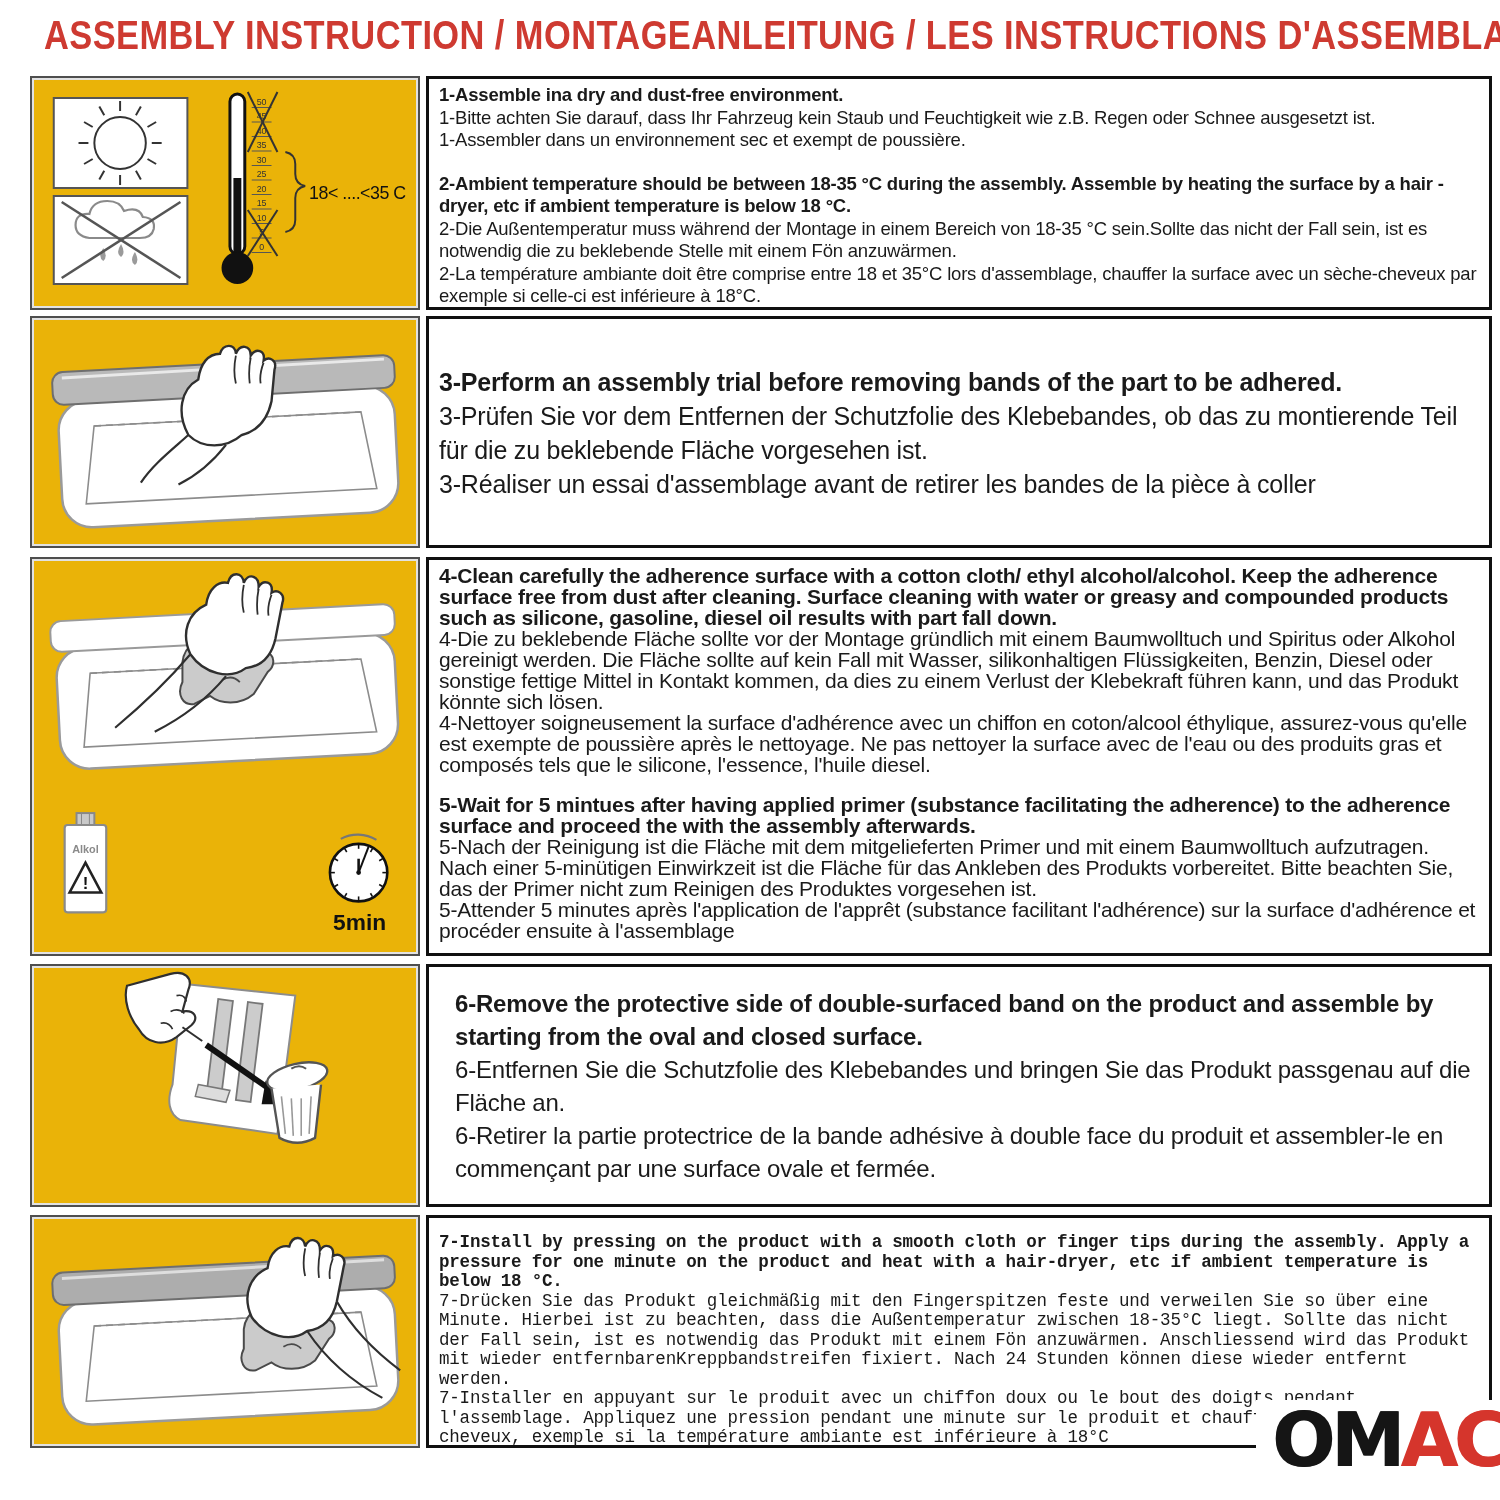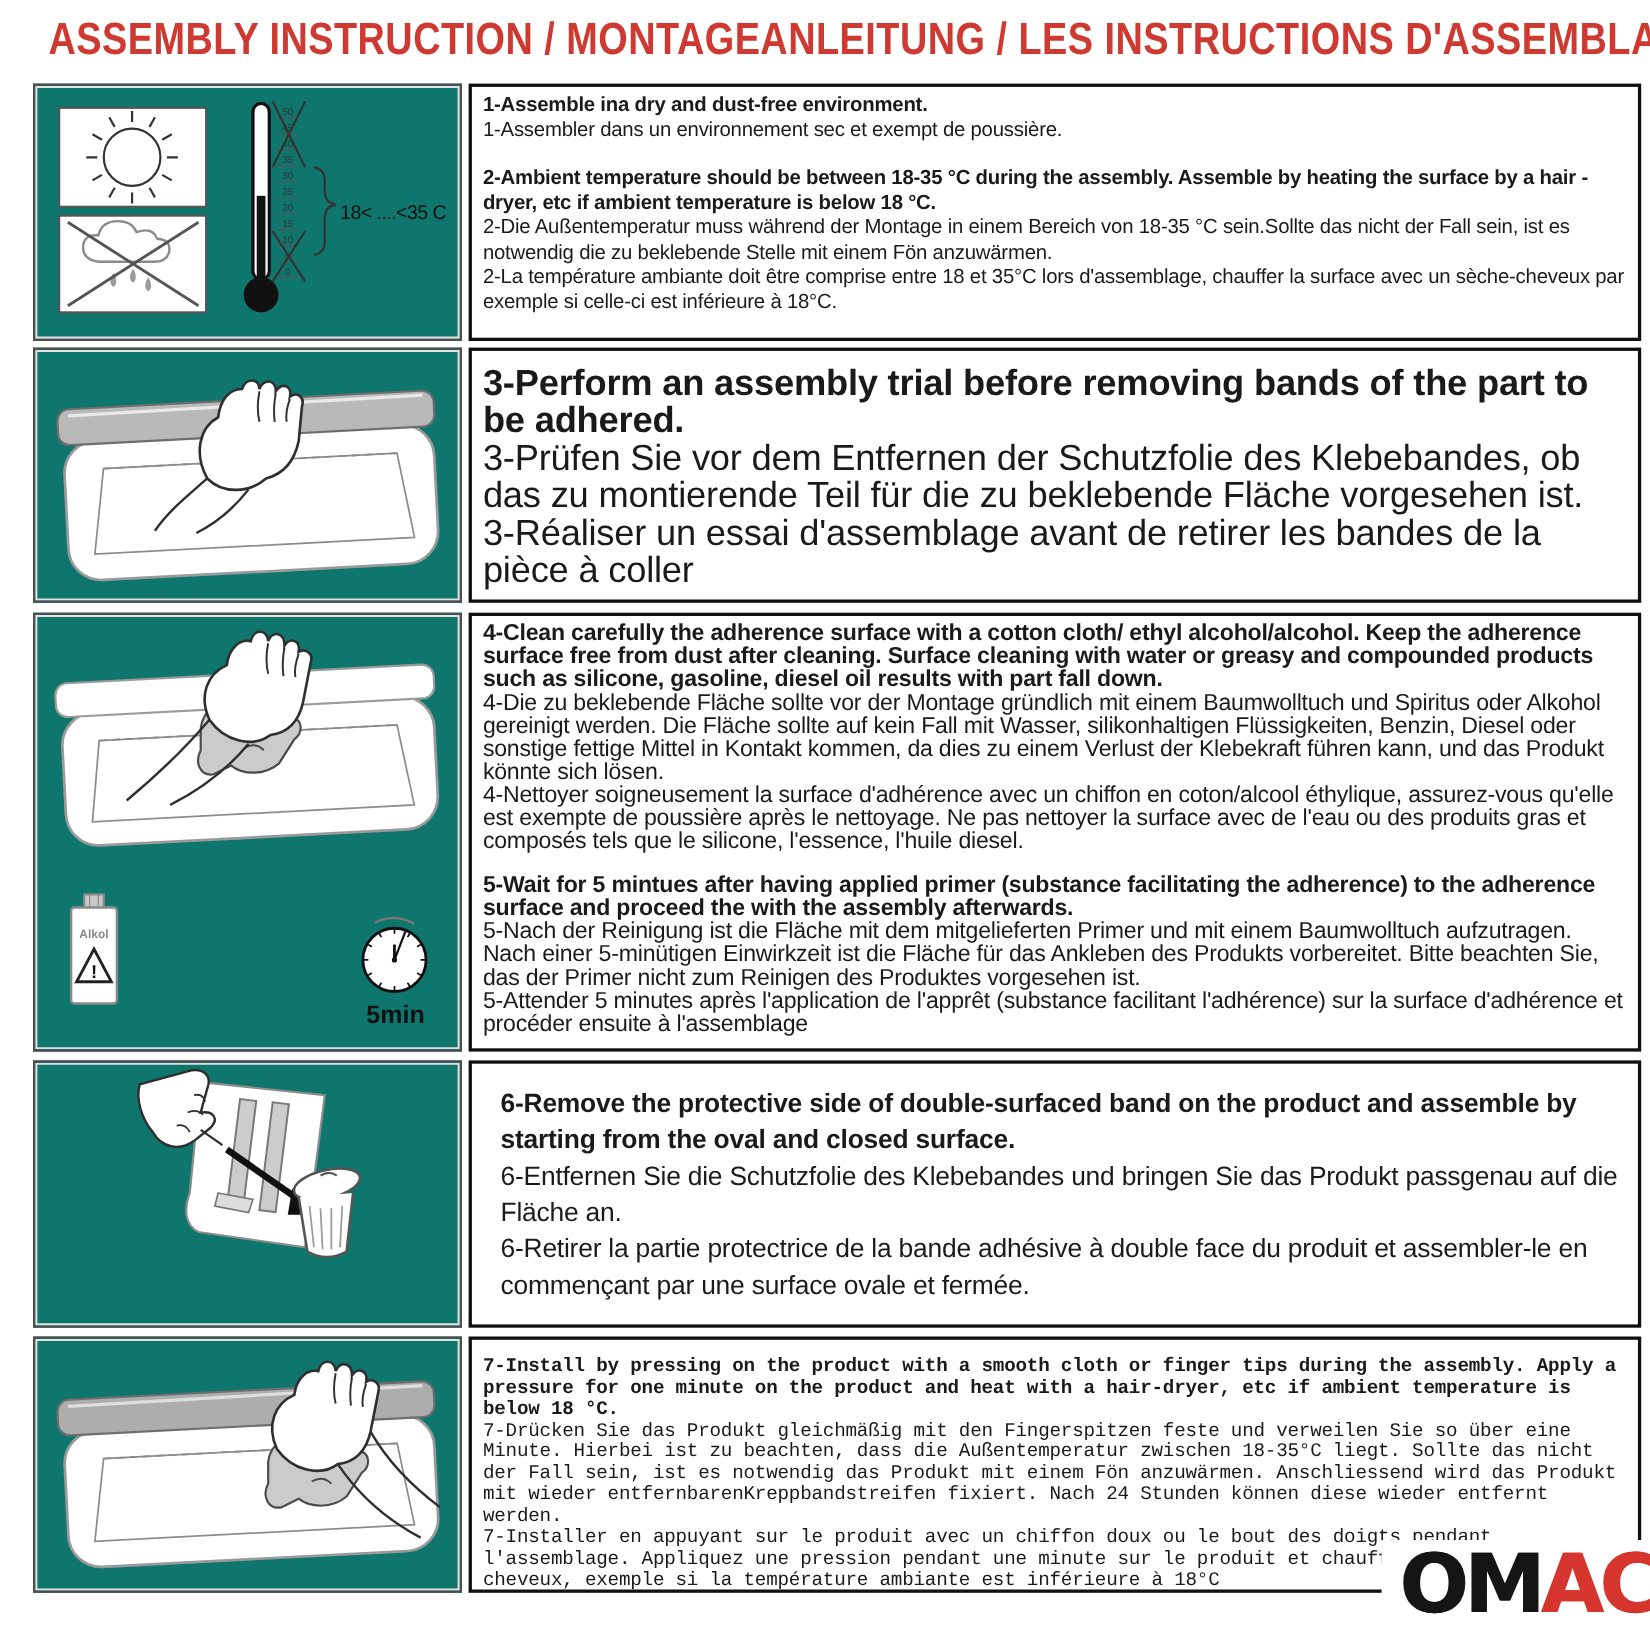--- a/index.html
+++ b/index.html
@@ -1,29 +1,29 @@
 <!DOCTYPE html>
 <html><head>
 <meta charset="utf-8">
 <style>
   html,body{margin:0;padding:0;background:#fff;}
   .page{position:relative;width:1500px;height:1500px;background:#fff;overflow:hidden;
         font-family:"Liberation Sans",sans-serif;color:#1a1a1a;}
   .title{position:absolute;top:12px;left:44px;font-size:41px;font-weight:700;color:#ce3a31;
          white-space:nowrap;transform:scaleX(.84);transform-origin:0 50%;letter-spacing:.5px;}
-  .illus-box{position:absolute;left:30px;width:390px;border:2px solid #4e4e4e;background:#0f766e;
+  .illus-box{position:absolute;left:30px;width:390px;border:2px solid #4e4e4e;background:#eab308;
              box-sizing:border-box;box-shadow:inset 0 0 0 2px #e2e2e2;}
   .text-box{position:absolute;left:426px;width:1066px;border:3px solid #101010;background:#fff;
             box-sizing:border-box;padding:5px 12px 4px 10px;}
   .text-box p{margin:0;letter-spacing:-0.2px;}
   .b{font-weight:700;}
   .txt-s{font-size:18.5px;line-height:22.5px;}
   .txt-m{font-size:21px;line-height:21px;}
   .txt-xs{font-size:17.5px;line-height:19.5px;font-family:Liberation Mono, monospace;}
-  .txt-l{font-size:33px;line-height:34px;}
+  .txt-l{font-size:25px;line-height:34px;}
   .txt-l6{font-size:24px;line-height:33px;}
   .vcenter{display:flex;flex-direction:column;justify-content:center;}
   .gap{height:21px;}
   .gap-s{height:19px;}
   svg{display:block;width:100%;height:100%;font-family:"Liberation Sans",sans-serif;}
   .logo{position:absolute;top:1400px;left:1256px;width:250px;height:82px;background:#fff;
         padding-left:16px;font-family:"DejaVu Sans",sans-serif;font-weight:900;font-size:74px;
         line-height:80px;letter-spacing:-4px;white-space:nowrap;z-index:6;
         text-shadow:1px 0 0 currentColor;}
   .logo .blk{color:#151515;text-shadow:1px 0 0 #151515;}
@@ -105,20 +105,21 @@
         <line x1="218" y1="132" x2="248" y2="178"></line>
           <line x1="248" y1="132" x2="218" y2="178"></line>
       </g>
       <path d="M256,74 q10,2 10,12 L266,96 q0,10 10,12 q-10,2 -10,12 L266,142 q0,10 -10,12" fill="none" stroke="#333" stroke-width="2"></path>
       <text x="280" y="121" font-size="18" letter-spacing="-0.5" fill="#111">18&lt; ....&lt;35 C</text>
     </svg>
   </div>
 
   <div class="text-box txt-s" style="top:76px;height:234px;">
     <p class="b">1-Assemble ina dry and dust-free environment.</p>
+    <p>1-Bitte achten Sie darauf, dass Ihr Fahrzeug kein Staub und Feuchtigkeit wie z.B. Regen oder Schnee ausgesetzt ist.</p>
     <p>1-Assembler dans un environnement sec et exempt de poussière.</p>
     <div class="gap"></div>
     <p class="b">2-Ambient temperature should be between 18-35 °C  during the assembly. Assemble by heating the surface by a hair -dryer, etc if ambient temperature is below 18 °C.</p>
     <p>2-Die Außentemperatur muss während der Montage in einem Bereich von 18-35 °C  sein.Sollte das nicht der Fall sein, ist es notwendig die zu beklebende Stelle mit einem Fön anzuwärmen.</p>
     <p>2-La température ambiante doit être comprise entre 18 et 35°C lors d'assemblage, chauffer la surface avec un sèche-cheveux par exemple si celle-ci est inférieure à 18°C.</p>
   </div>
 
   <div class="illus-box" style="top:316px;height:232px;">
     <svg viewBox="0 0 390 230" preserveAspectRatio="none">
       <g transform="rotate(-3 195 130)">

